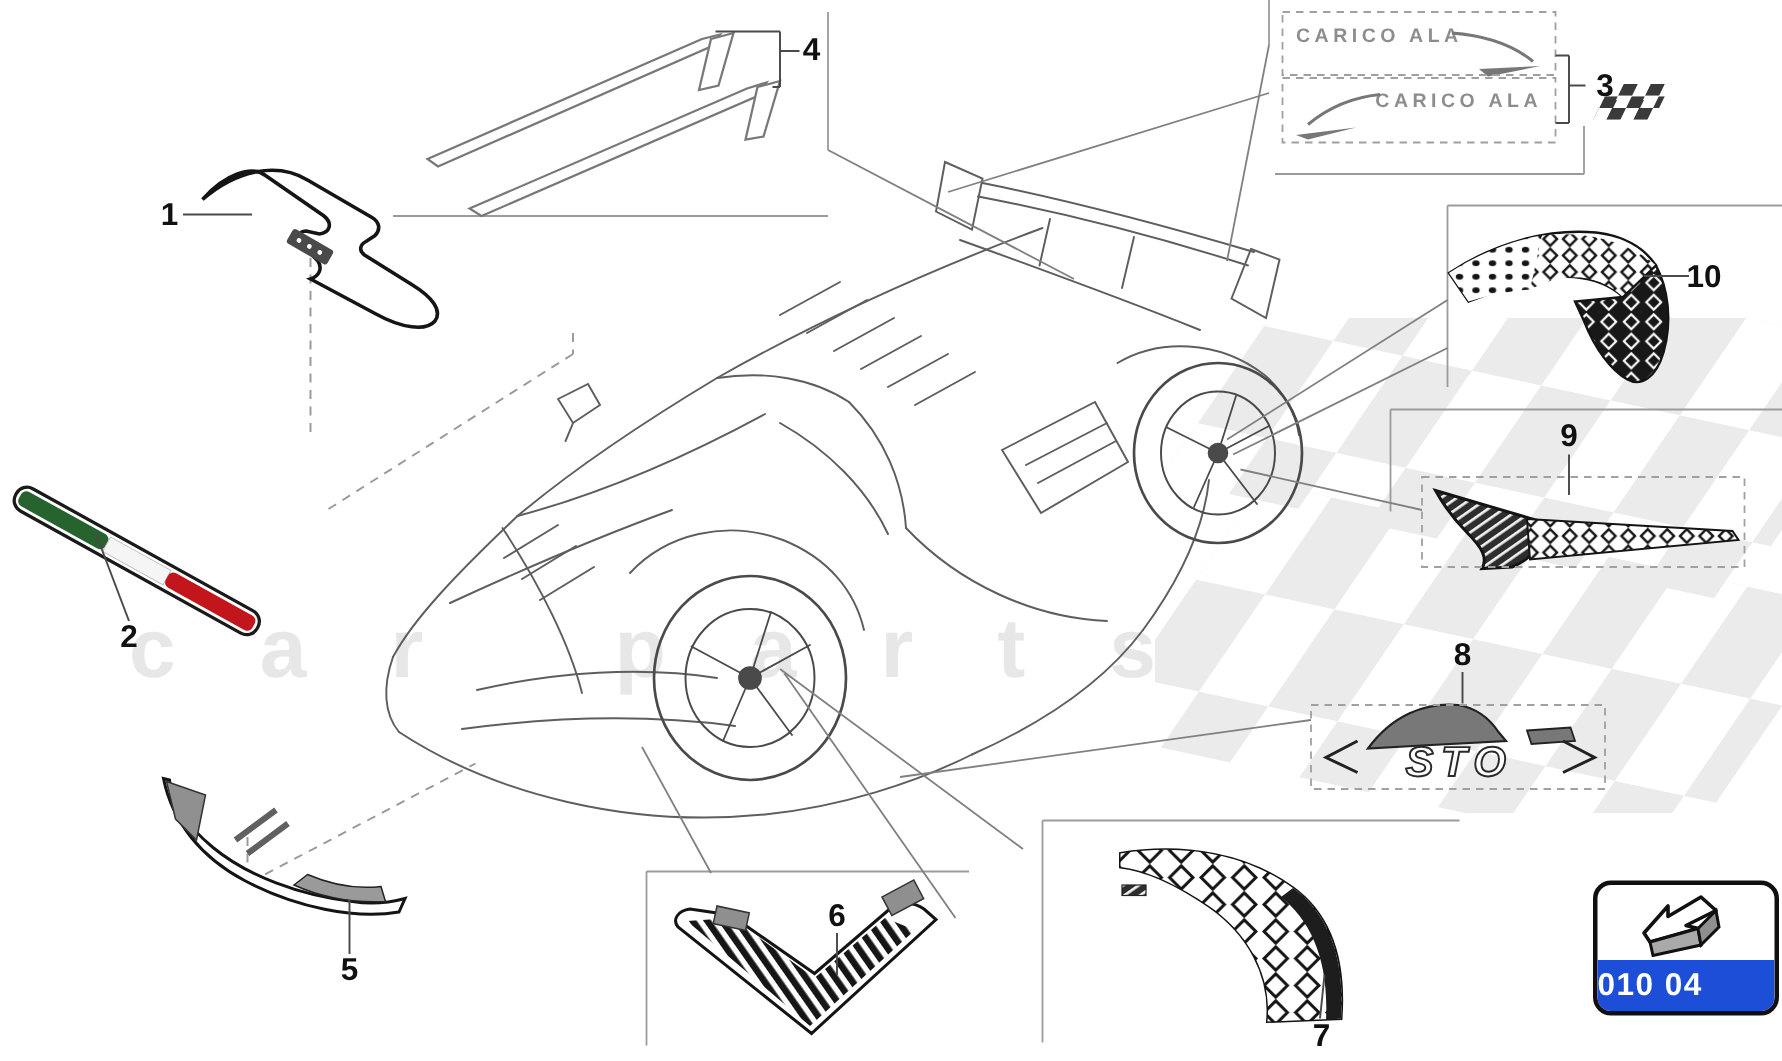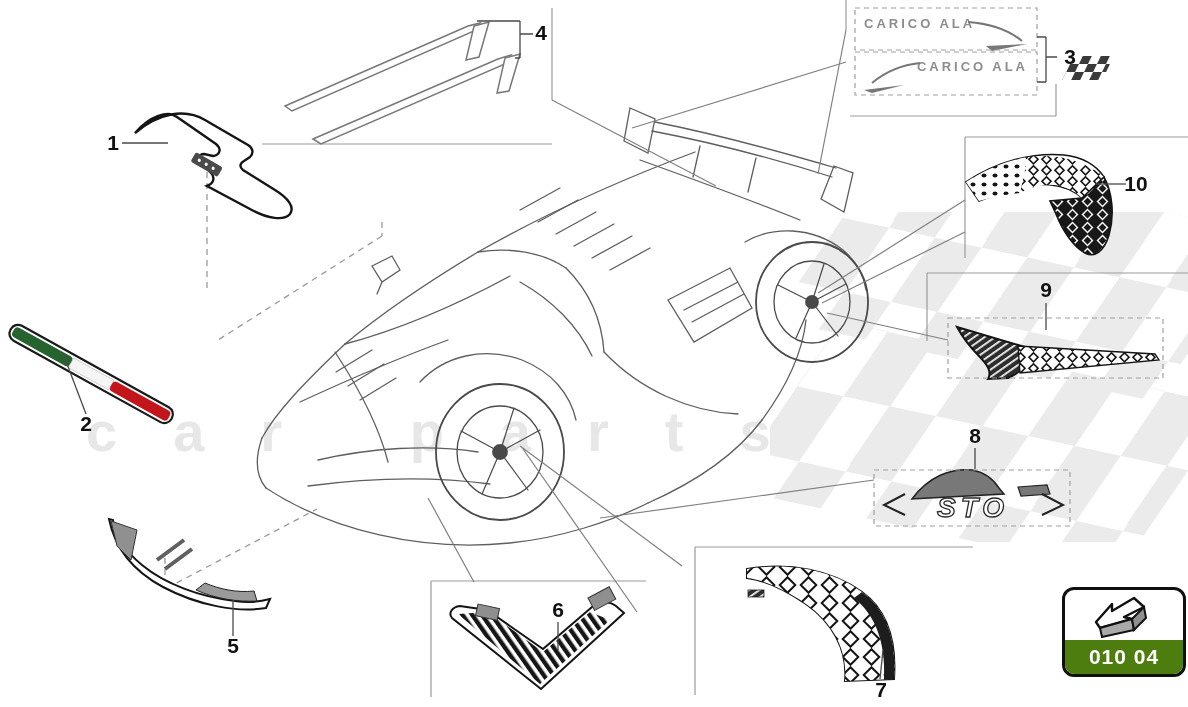--- a/index.html
+++ b/index.html
@@ -25,21 +25,21 @@
   svg text.callout{font-family:"Liberation Sans",sans-serif;font-size:21px;font-weight:bold;fill:#111;}
   svg text.carico{font-family:"Liberation Sans",sans-serif;font-size:13px;font-weight:bold;
                   fill:#8d8d8d;letter-spacing:3px;}
   svg text.sto{font-family:"Liberation Sans",sans-serif;font-size:28px;font-weight:bold;
                font-style:italic;fill:#ffffff;stroke:#2a2a2a;stroke-width:1.3px;letter-spacing:5px;}
   
   .badge{position:absolute;left:1062px;top:587px;width:124px;height:90px;z-index:3;
          border:3px solid #101010;border-radius:12px;background:#fff;overflow:hidden;
          box-sizing:border-box;}
   .badge-icon{height:50px;display:flex;align-items:center;justify-content:center;}
-  .badge-band{background:#4d7c0f;color:#fff;font-weight:bold;font-size:21px;text-align:center;
+  .badge-band{background:#1d4ed8;color:#fff;font-weight:bold;font-size:21px;
               height:34px;line-height:34px;letter-spacing:1px;}
 </style>
 </head>
 <body>
 
 <div class="stage">
 
   <div class="wm-sub">car parts</div>
   <div class="checker-wrap">
     <div class="checker-band band-a"></div>

